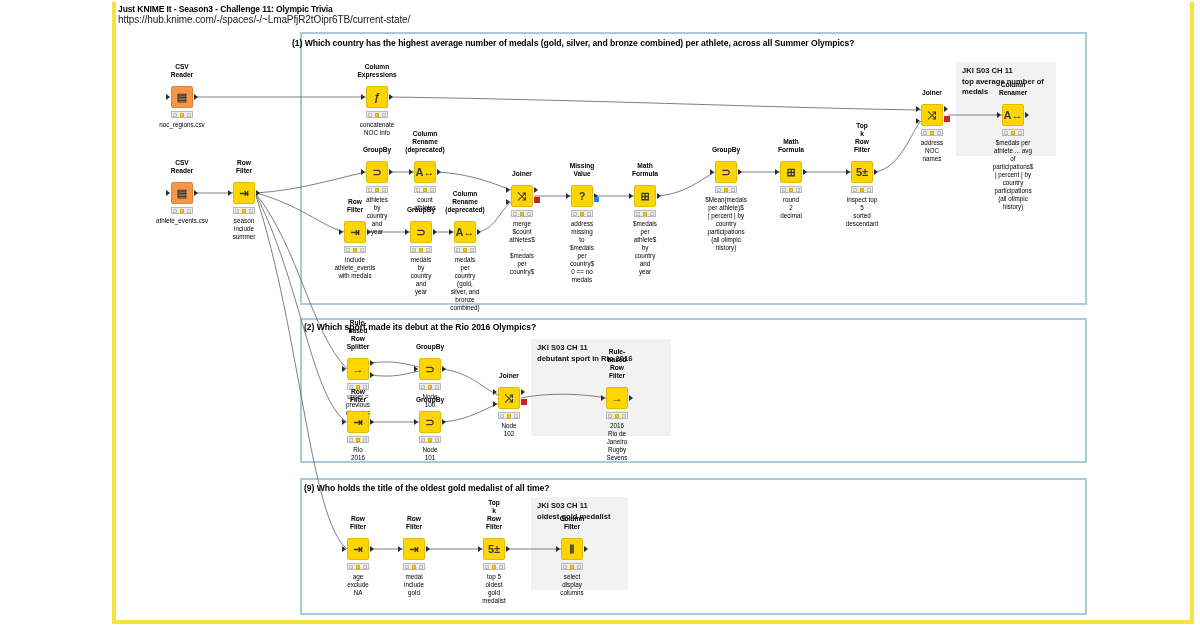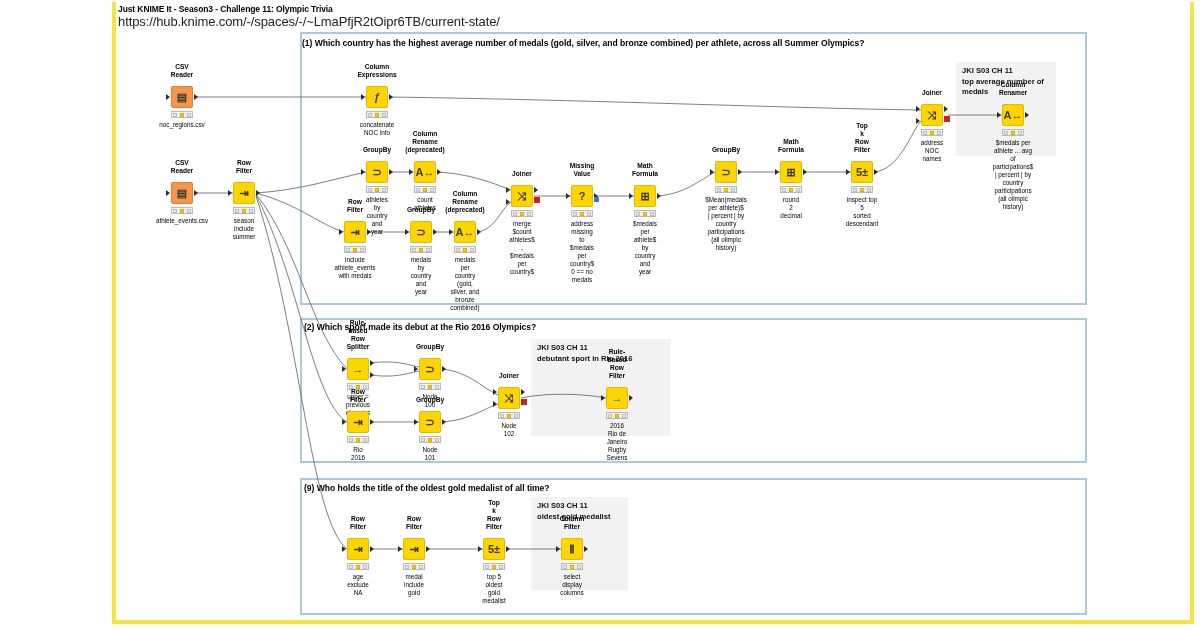--- a/index.html
+++ b/index.html
@@ -17,21 +17,21 @@
   }
 
   
   .hdr-title {
     position: absolute; left: 118px; top: 4px;
     font-size: 8.5px; font-weight: bold; color: #000;
     white-space: nowrap; letter-spacing: -0.1px;
   }
   .hdr-url {
     position: absolute; left: 118px; top: 14px;
-    font-size: 13px; color: #222; white-space: nowrap;
+    font-size: 10px; color: #222; white-space: nowrap;
     letter-spacing: -0.1px;
   }
 
   
   .yellow-frame {
     position: absolute;
     left: 112px; top: 2px;
     width: 1082px; height: 622px;
     border: 4px solid #f5e342;
     border-top: none;
@@ -142,21 +142,21 @@
 <div id="canvas">
 
   <div class="hdr-title">Just KNIME It - Season3 - Challenge 11: Olympic Trivia</div>
   <div class="hdr-url">https://hub.knime.com/-/spaces/-/~LmaPfjR2tOipr6TB/current-state/</div>
 
   <div class="yellow-top-left"></div>
   <div class="yellow-top-right"></div>
   <div class="yellow-frame"></div>
 
   <div class="section" style="left:300px; top:32px; width:787px; height:273px;"></div>
-  <div class="section-title" style="left:302px; top:38px;">(1) Which country has the highest average number of medals (gold, silver, and bronze combined) per athlete, across all Summer Olympics?</div>
+  <div class="section-title" style="left:292px; top:38px;">(1) Which country has the highest average number of medals (gold, silver, and bronze combined) per athlete, across all Summer Olympics?</div>
 
   <div class="section" style="left:300px; top:318px; width:787px; height:145px;"></div>
   <div class="section-title" style="left:304px; top:322px;">(2) Which sport made its debut at the Rio 2016 Olympics?</div>
 
   <div class="section" style="left:300px; top:478px; width:787px; height:137px;"></div>
   <div class="section-title" style="left:304px; top:483px;">(9) Who holds the title of the oldest gold medalist of all time?</div>
 
   <div class="meta-panel" style="left:956px; top:62px; width:100px; height:94px;"></div>
   <div class="meta-label" style="left:962px; top:66px; width:92px;">JKI S03 CH 11
 top average number of

